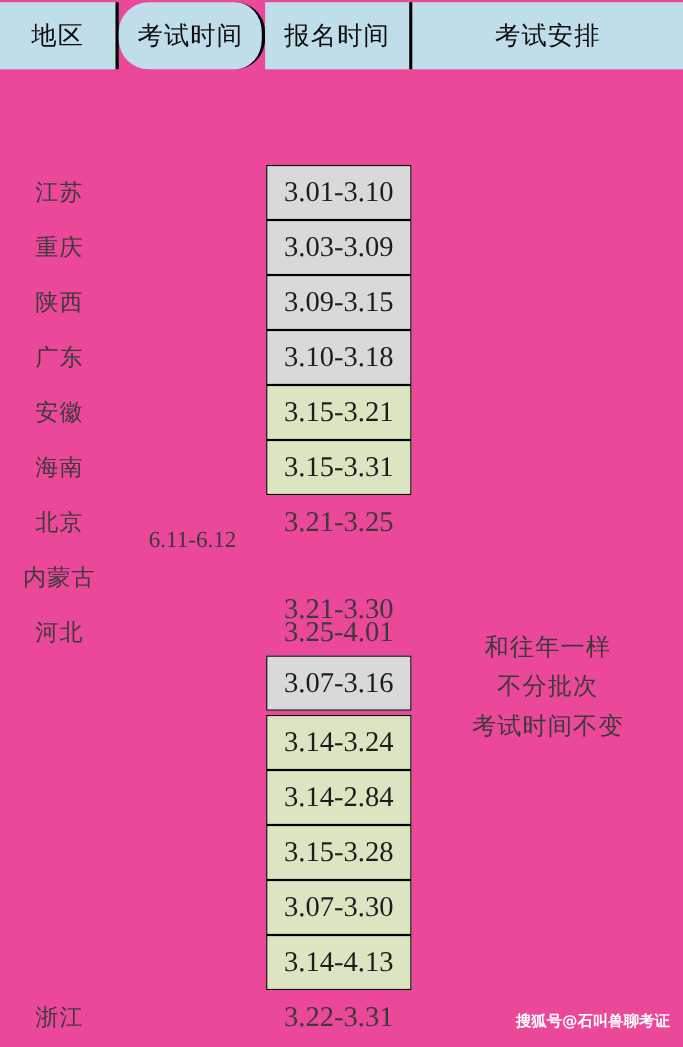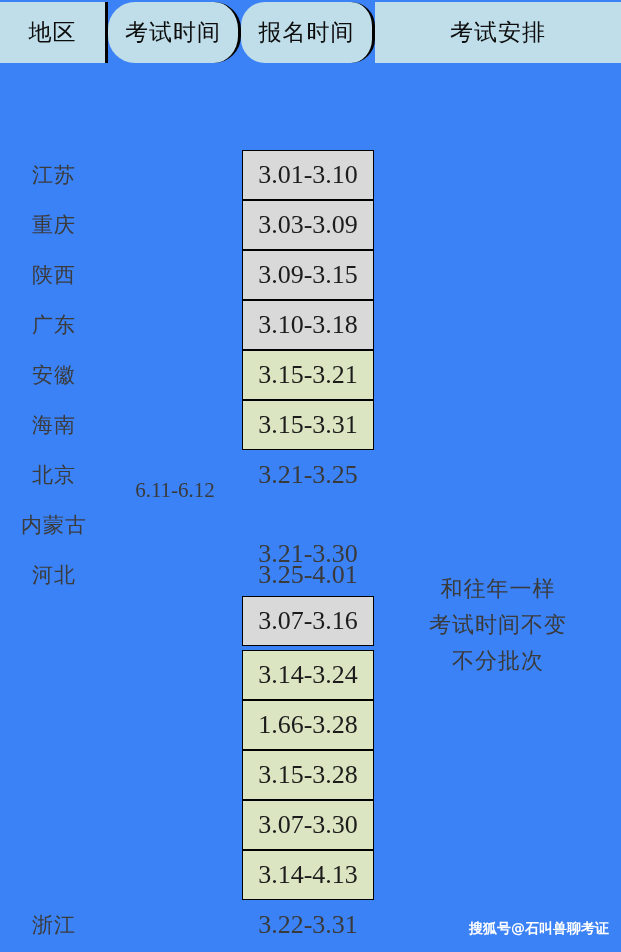--- a/index.html
+++ b/index.html
@@ -12,21 +12,21 @@
     height: 952px;
     overflow: hidden;
     font-family: "Liberation Serif", "DejaVu Serif", serif;
     position: relative;
   }
   #sheet {
     position: absolute;
     left: 0; top: 0;
     width: 621px;
     height: 952px;
-    background: #3b82f6;
+    background: #ec4899;
   }
 
   
   .header-row {
     position: absolute;
     left: 0;
     top: 2px;
     width: 621px;
     height: 61px;
     display: flex;
@@ -39,21 +39,21 @@
     font-weight: 400;
     display: flex;
     align-items: center;
     justify-content: center;
     box-sizing: border-box;
     border-right: 3px solid #000000;
     letter-spacing: 1px;
   }
   .hcell.c1 { width: 108px; }
   .hcell.c2 { width: 133px; border-radius: 27px; }
-  .hcell.c3 { width: 134px; border-radius: 24px; }
+  .hcell.c3 { width: 134px; }
   .hcell.c4 { width: 246px; border-right: none; }
 
   
   .cell {
     position: absolute;
     box-sizing: border-box;
     display: flex;
     align-items: center;
     justify-content: center;
     white-space: nowrap;
@@ -151,31 +151,31 @@
       <div class="cell region" style="top: 400px;">海南</div>
       <div class="cell date bg-green" style="top: 400px;">3.15-3.31</div>
       <div class="cell region" style="top: 450px;">北京</div>
       <div class="cell date bg-none" style="top: 450px;">3.21-3.25</div>
       <div class="cell region" style="top: 500px;">内蒙古</div>
       <div class="cell date bg-none" style="top: 529px;">3.21-3.30</div>
       <div class="cell region" style="top: 550px;">河北</div>
       <div class="cell date bg-none" style="top: 550px;">3.25-4.01</div>
       <div class="cell date bg-gray" style="top: 596px;">3.07-3.16</div>
       <div class="cell date bg-green" style="top: 650px;">3.14-3.24</div>
-      <div class="cell date bg-green" style="top: 700px;">1.66-3.28</div>
+      <div class="cell date bg-green" style="top: 700px;">3.14-2.84</div>
       <div class="cell date bg-green" style="top: 750px;">3.15-3.28</div>
       <div class="cell date bg-green" style="top: 800px;">3.07-3.30</div>
       <div class="cell date bg-green" style="top: 850px;">3.14-4.13</div>
       <div class="cell region" style="top: 900px;">浙江</div>
       <div class="cell date bg-none" style="top: 900px;">3.22-3.31</div>
     </div>
 
   <div class="cell examtime" id="examtime-cell" style="top: 470px;">6.11-6.12</div>
 
   <div class="cell arrange" id="arrange-cell" style="top: 570px; height: 110px;">
       <span>和往年一样</span>
+      <span>不分批次</span>
       <span>考试时间不变</span>
-      <span>不分批次</span>
     </div>
 
   <div class="watermark">搜狐号@石叫兽聊考证</div>
 
 </div>
 
 </body></html>

